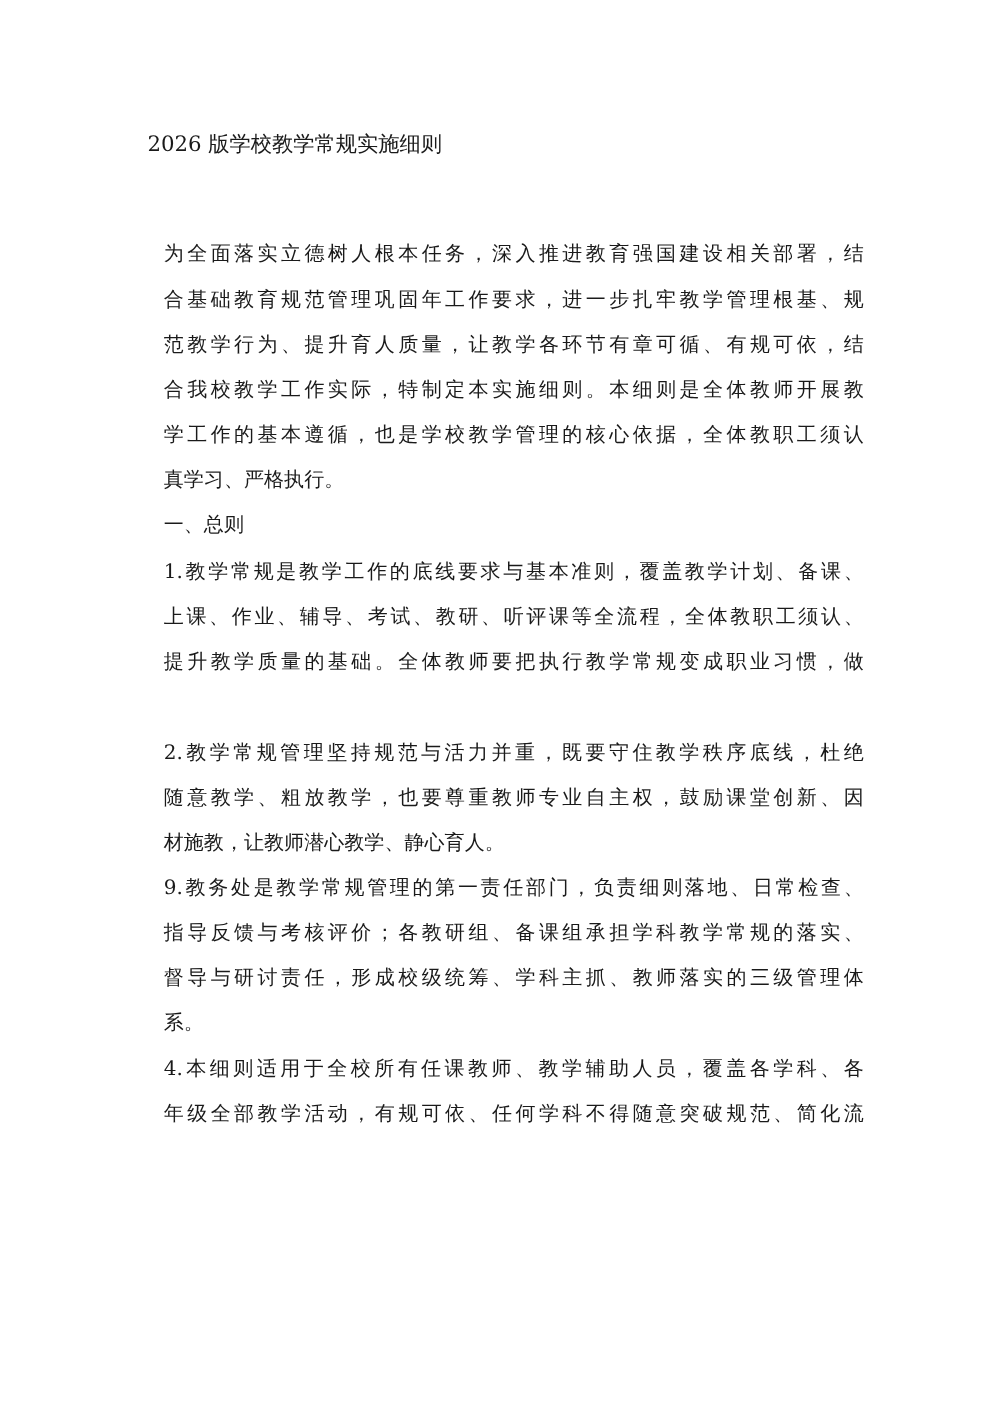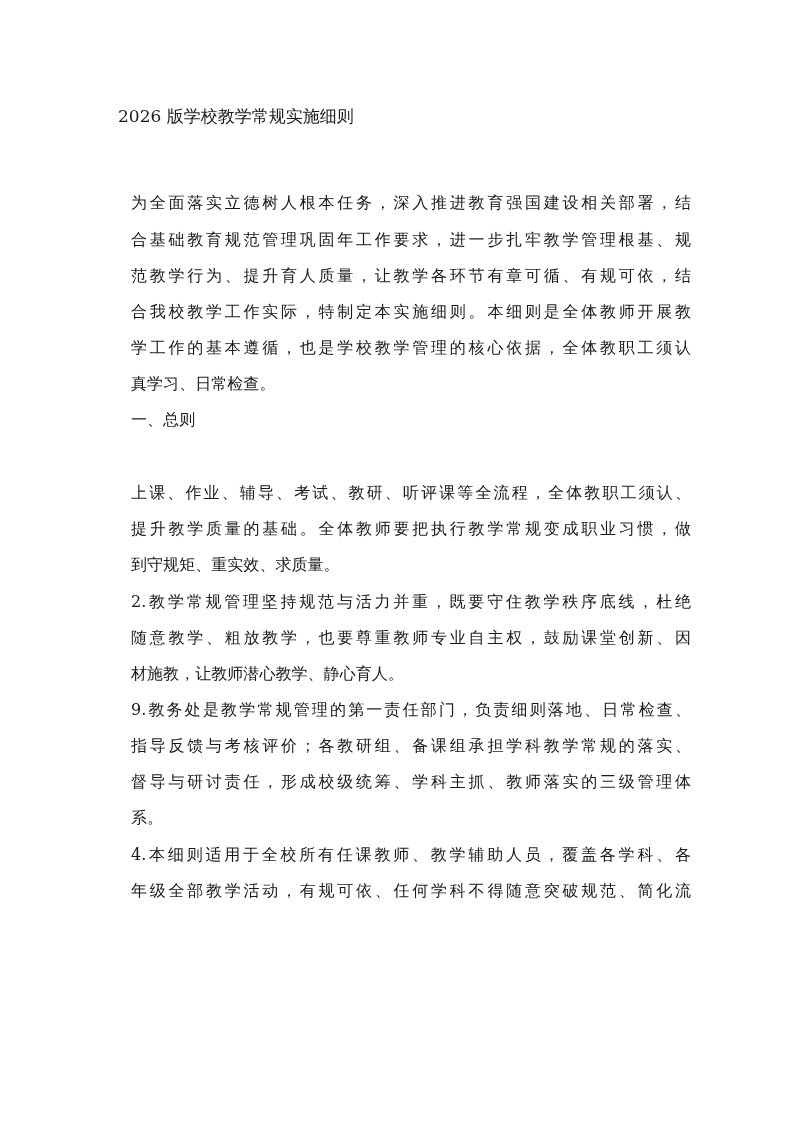--- a/index.html
+++ b/index.html
@@ -17,27 +17,27 @@
 
 <div class="page">
 
   <div class="title">2026  版学校教学常规实施细则</div>
 
   <div class="line just" style="top:191px">为全面落实立德树人根本任务，深入推进教育强国建设相关部署，结</div>
   <div class="line just" style="top:264px">范教学行为、提升育人质量，让教学各环节有章可循、有规可依，结</div>
   <div class="line just" style="top:228px">合基础教育规范管理巩固年工作要求，进一步扎牢教学管理根基、规</div>
   <div class="line just" style="top:300px">合我校教学工作实际，特制定本实施细则。本细则是全体教师开展教</div>
   <div class="line just" style="top:336px">学工作的基本遵循，也是学校教学管理的核心依据，全体教职工须认</div>
-  <div class="line" style="top:372px">真学习、日常检查。</div>
+  <div class="line" style="top:372px">真学习、严格执行。</div>
 
   <div class="line" style="top:408px">一、总则</div>
 
+  <div class="line just" style="top:445px">1.教学常规是教学工作的底线要求与基本准则，覆盖教学计划、备课、</div>
   <div class="line just" style="top:481px">上课、作业、辅导、考试、教研、听评课等全流程，全体教职工须认、</div>
   <div class="line just" style="top:517px">提升教学质量的基础。全体教师要把执行教学常规变成职业习惯，做</div>
-  <div class="line" style="top:553px">到守规矩、重实效、求质量。</div>
 
   <div class="line just" style="top:590px">2.教学常规管理坚持规范与活力并重，既要守住教学秩序底线，杜绝</div>
   <div class="line just" style="top:626px">随意教学、粗放教学，也要尊重教师专业自主权，鼓励课堂创新、因</div>
   <div class="line" style="top:662px">材施教，让教师潜心教学、静心育人。</div>
 
   <div class="line just" style="top:698px">9.教务处是教学常规管理的第一责任部门，负责细则落地、日常检查、</div>
   <div class="line just" style="top:734px">指导反馈与考核评价；各教研组、备课组承担学科教学常规的落实、</div>
   <div class="line just" style="top:770px">督导与研讨责任，形成校级统筹、学科主抓、教师落实的三级管理体</div>
   <div class="line" style="top:806px">系。</div>
 

